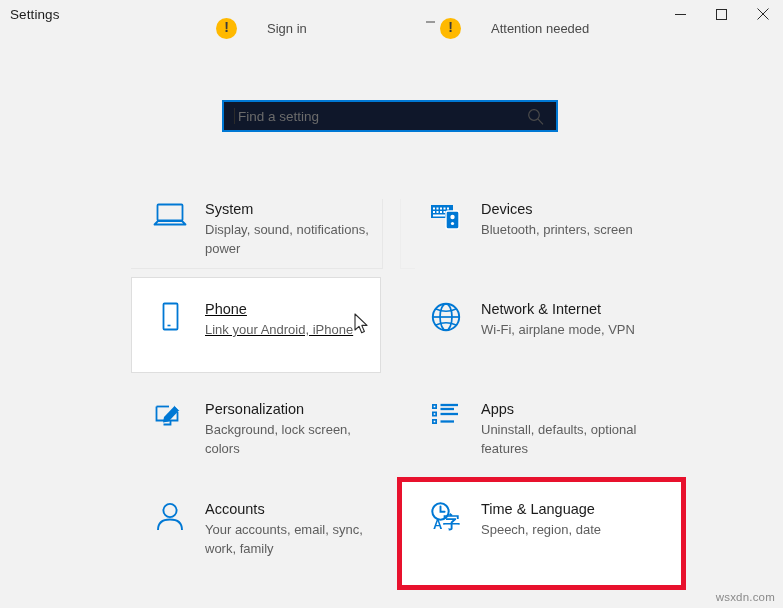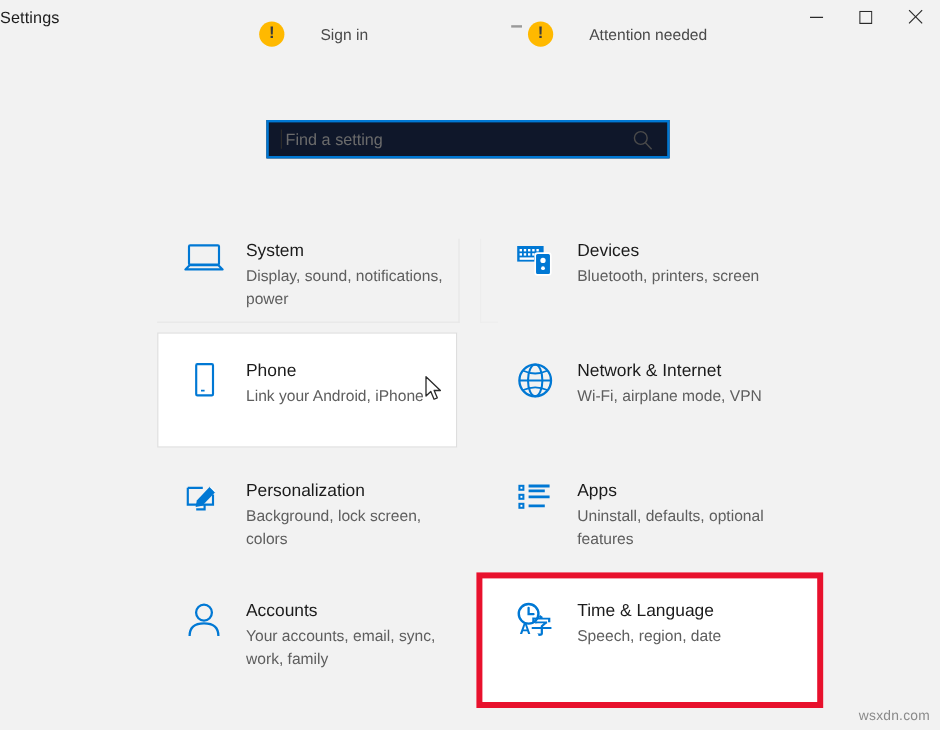--- a/index.html
+++ b/index.html
@@ -21,20 +21,21 @@
     top: 0; left: 0;
     width: 783px;
     height: 28px;
     background: #f2f2f2;
     display: flex;
     align-items: center;
   }
   .titlebar-title {
     font-size: 13.5px;
     color: #1c1c1c;
+    margin-left: 10px;
     letter-spacing: .1px;
     white-space: nowrap;
   }
   .window-controls {
     position: absolute;
     top: 0; right: 0;
     height: 28px;
     display: flex;
     align-items: center;
   }
@@ -151,20 +152,21 @@
     box-sizing: border-box;
     padding: 21px 6px 0 17px;
     display: flex;
     align-items: flex-start;
     background: transparent;
     border: 1px solid transparent;
   }
   .tile.hovered {
     background: #ffffff;
     border: 1px solid #dedede;
+    text-decoration: underline;
   }
   .tile-icon {
     width: 42px;
     flex: none;
     display: flex;
     align-items: flex-start;
     justify-content: center;
     padding-top: 2px;
     color: #0078d4;
   }

